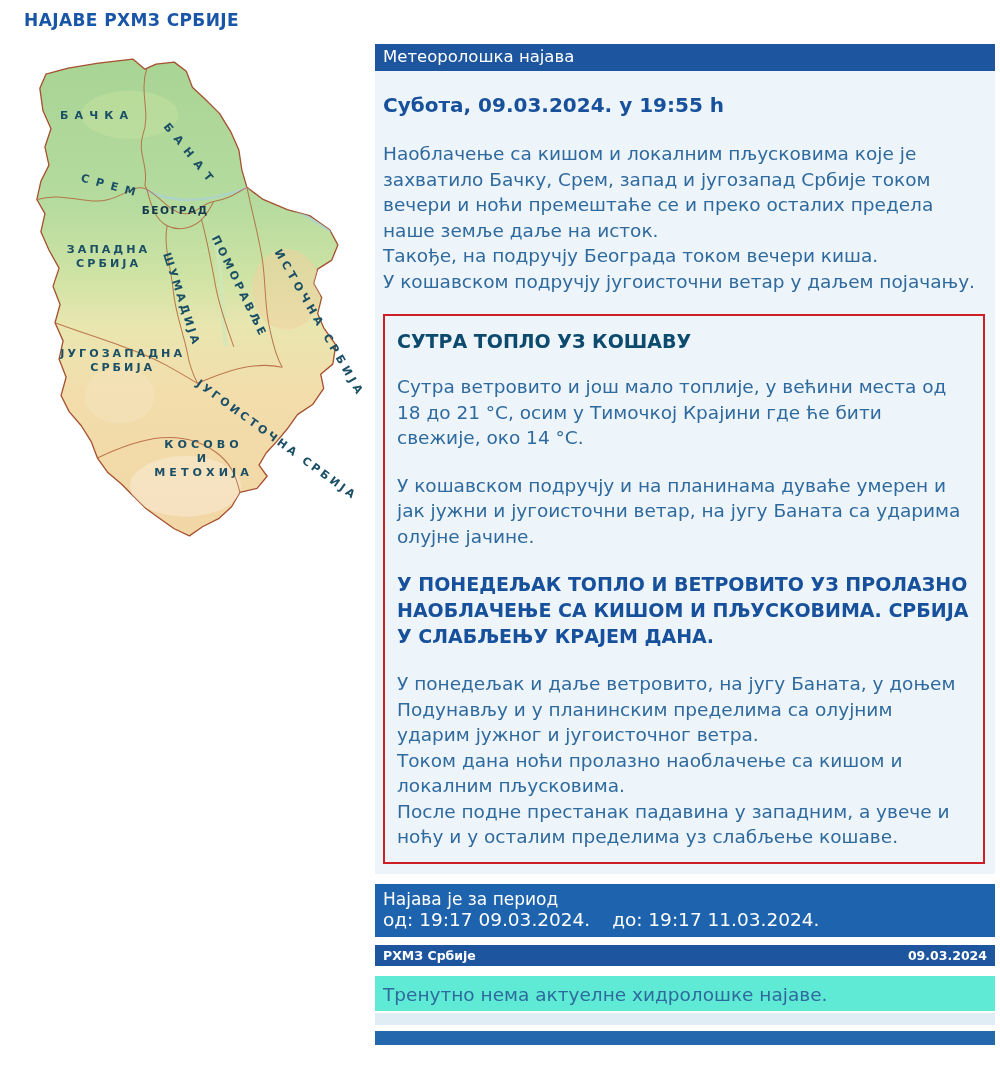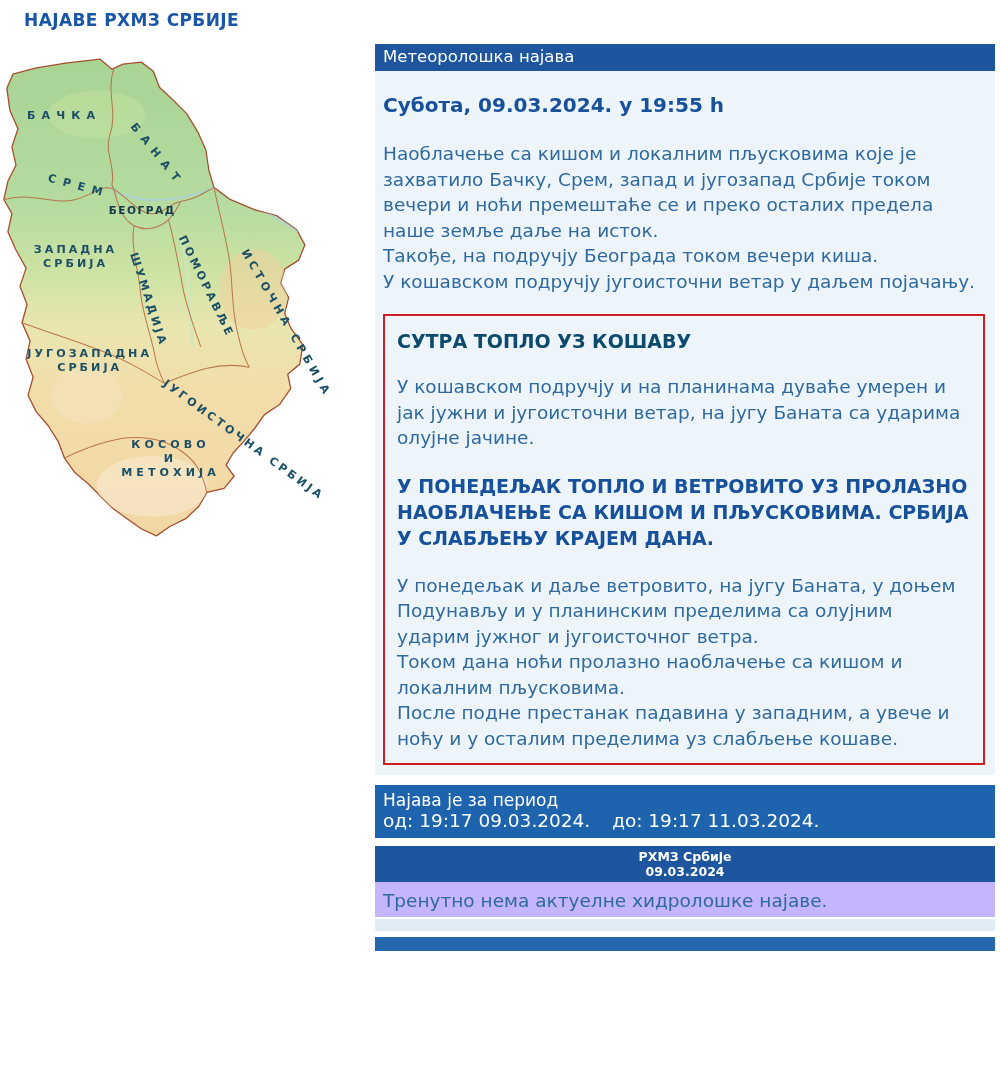--- a/index.html
+++ b/index.html
@@ -5,21 +5,21 @@
   html,body{margin:0;padding:0;}
   body{
     width:1000px;height:1078px;overflow:hidden;position:relative;background:#ffffff;
     font-family:"DejaVu Sans","Liberation Sans",sans-serif;
   }
   .page-title{
     position:absolute;left:24px;top:10px;
     font-size:17px;font-weight:bold;color:#1a56a8;letter-spacing:.4px;
   }
   
-  .map-wrap{position:absolute;left:0;top:52px;width:340px;height:500px;}
+  .map-wrap{position:absolute;left:33px;top:52px;width:340px;height:500px;}
   .map-label{fill:#1b4f66;font-weight:bold;font-size:11px;}
   .map-label.sp6{letter-spacing:6px;} .map-label.sp4{letter-spacing:4px;}
   .map-label.sp3{letter-spacing:3px;} .map-label.sp7{letter-spacing:7px;}
   .map-label.beograd{fill:#14384c;font-size:10.5px;letter-spacing:1.5px;}
   
   .right-col{position:absolute;left:375px;top:44px;width:620px;}
   .bar{background:#1d559f;color:#ffffff;}
   .bar-meteo{font-size:16.5px;padding:3px 8px 5px;}
   .meteo-body{background:#edf4fa;padding:8px 10px 10px 8px;}
   .date{color:#17509b;font-weight:bold;font-size:20px;margin:14px 0 24px 0;}
@@ -27,23 +27,23 @@
   .warning-box{border:2px solid #cd2026;margin-top:20px;padding:14px 12px 12px 12px;}
   .w-title{font-weight:bold;color:#0c4a6e;font-size:19px;}
   .w-para{margin-top:22px;}
   .w-caps{font-weight:bold;color:#17509b;margin-top:22px;font-size:19px;line-height:26px;}
   .period-bar{margin-top:10px;background:#1e63ae;color:#fff;padding:5px 8px 7px 8px;}
   .period-title{font-size:17px;}
   .period-range{font-size:18.5px;}
   .period-range .to{margin-left:16px;}
   .source-bar{
     margin-top:8px;background:#1d559f;color:#fff;font-size:12.5px;font-weight:bold;
-    padding:3px 8px;display:flex;justify-content:space-between;align-items:center;flex-direction:column;
+    padding:3px 8px;display:flex;justify-content:space-between;align-items:center;
   }
-  .hydro-text{padding:8px 8px 6px 8px;color:#2f6a9e;font-size:18.5px;background:#c4b5fd;}
+  .hydro-text{margin-top:10px;padding:8px 8px 6px 8px;color:#2f6a9e;font-size:18.5px;background:#5eead4;}
   .hydro-strip{height:12px;background:#e0edf5;margin-top:2px;}
   .bottom-bar{height:14px;background:#2467ad;margin-top:6px;}
 </style>
 </head>
 <body>
 
 <div class="page-title">НАЈАВЕ РХМЗ СРБИЈЕ</div>
 
 <div class="map-wrap">
   <svg width="340" height="500" viewBox="0 0 335 495">
@@ -112,20 +112,21 @@
     <div class="date">Субота, 09.03.2024. у 19:55 h</div>
 
     <div class="body-text">
       <div>Наоблачење са кишом и локалним пљусковима које је захватило Бачку, Срем, запад и југозапад Србије током вечери и ноћи премештаће се и преко осталих предела наше земље даље на исток.</div>
       <div>Такође, на подручју Београда током вечери киша.</div>
       <div>У кошавском подручју југоисточни ветар у даљем појачању.</div>
     </div>
 
     <div class="warning-box">
       <div class="w-title">СУТРА ТОПЛО УЗ КОШАВУ</div>
+      <div class="body-text w-para">Сутра ветровито и још мало топлије, у већини места од 18 до 21 °C, осим у Тимочкој Крајини где ће бити свежије, око 14 °C.</div>
       <div class="body-text w-para">У кошавском подручју и на планинама дуваће умерен и јак јужни и југоисточни ветар, на југу Баната са ударима олујне јачине.</div>
       <div class="w-caps">У ПОНЕДЕЉАК ТОПЛО И ВЕТРОВИТО УЗ ПРОЛАЗНО НАОБЛАЧЕЊЕ СА КИШОМ И ПЉУСКОВИМА. СРБИЈА У СЛАБЉЕЊУ КРАЈЕМ ДАНА.</div>
       <div class="body-text w-para">
         <div>У понедељак и даље ветровито, на југу Баната, у доњем Подунављу и у планинским пределима са олујним ударим јужног и југоисточног ветра.</div>
         <div>Током дана ноћи пролазно наоблачење са кишом и локалним пљусковима.</div>
         <div>После подне престанак падавина у западним, а увече и ноћу и у осталим пределима уз слабљење кошаве.</div>
       </div>
     </div>
   </div>
 

